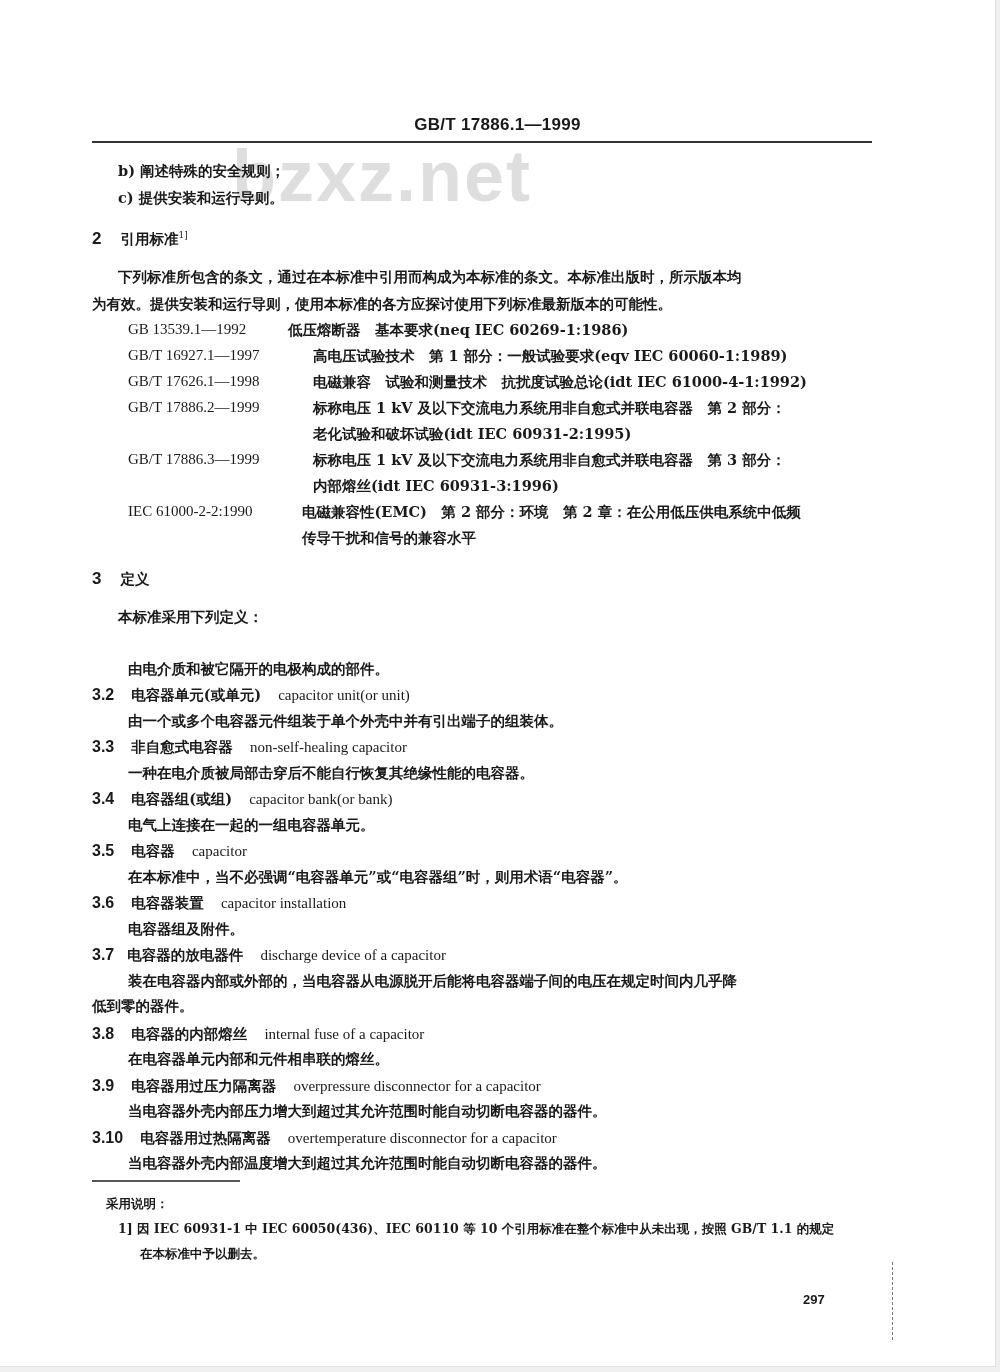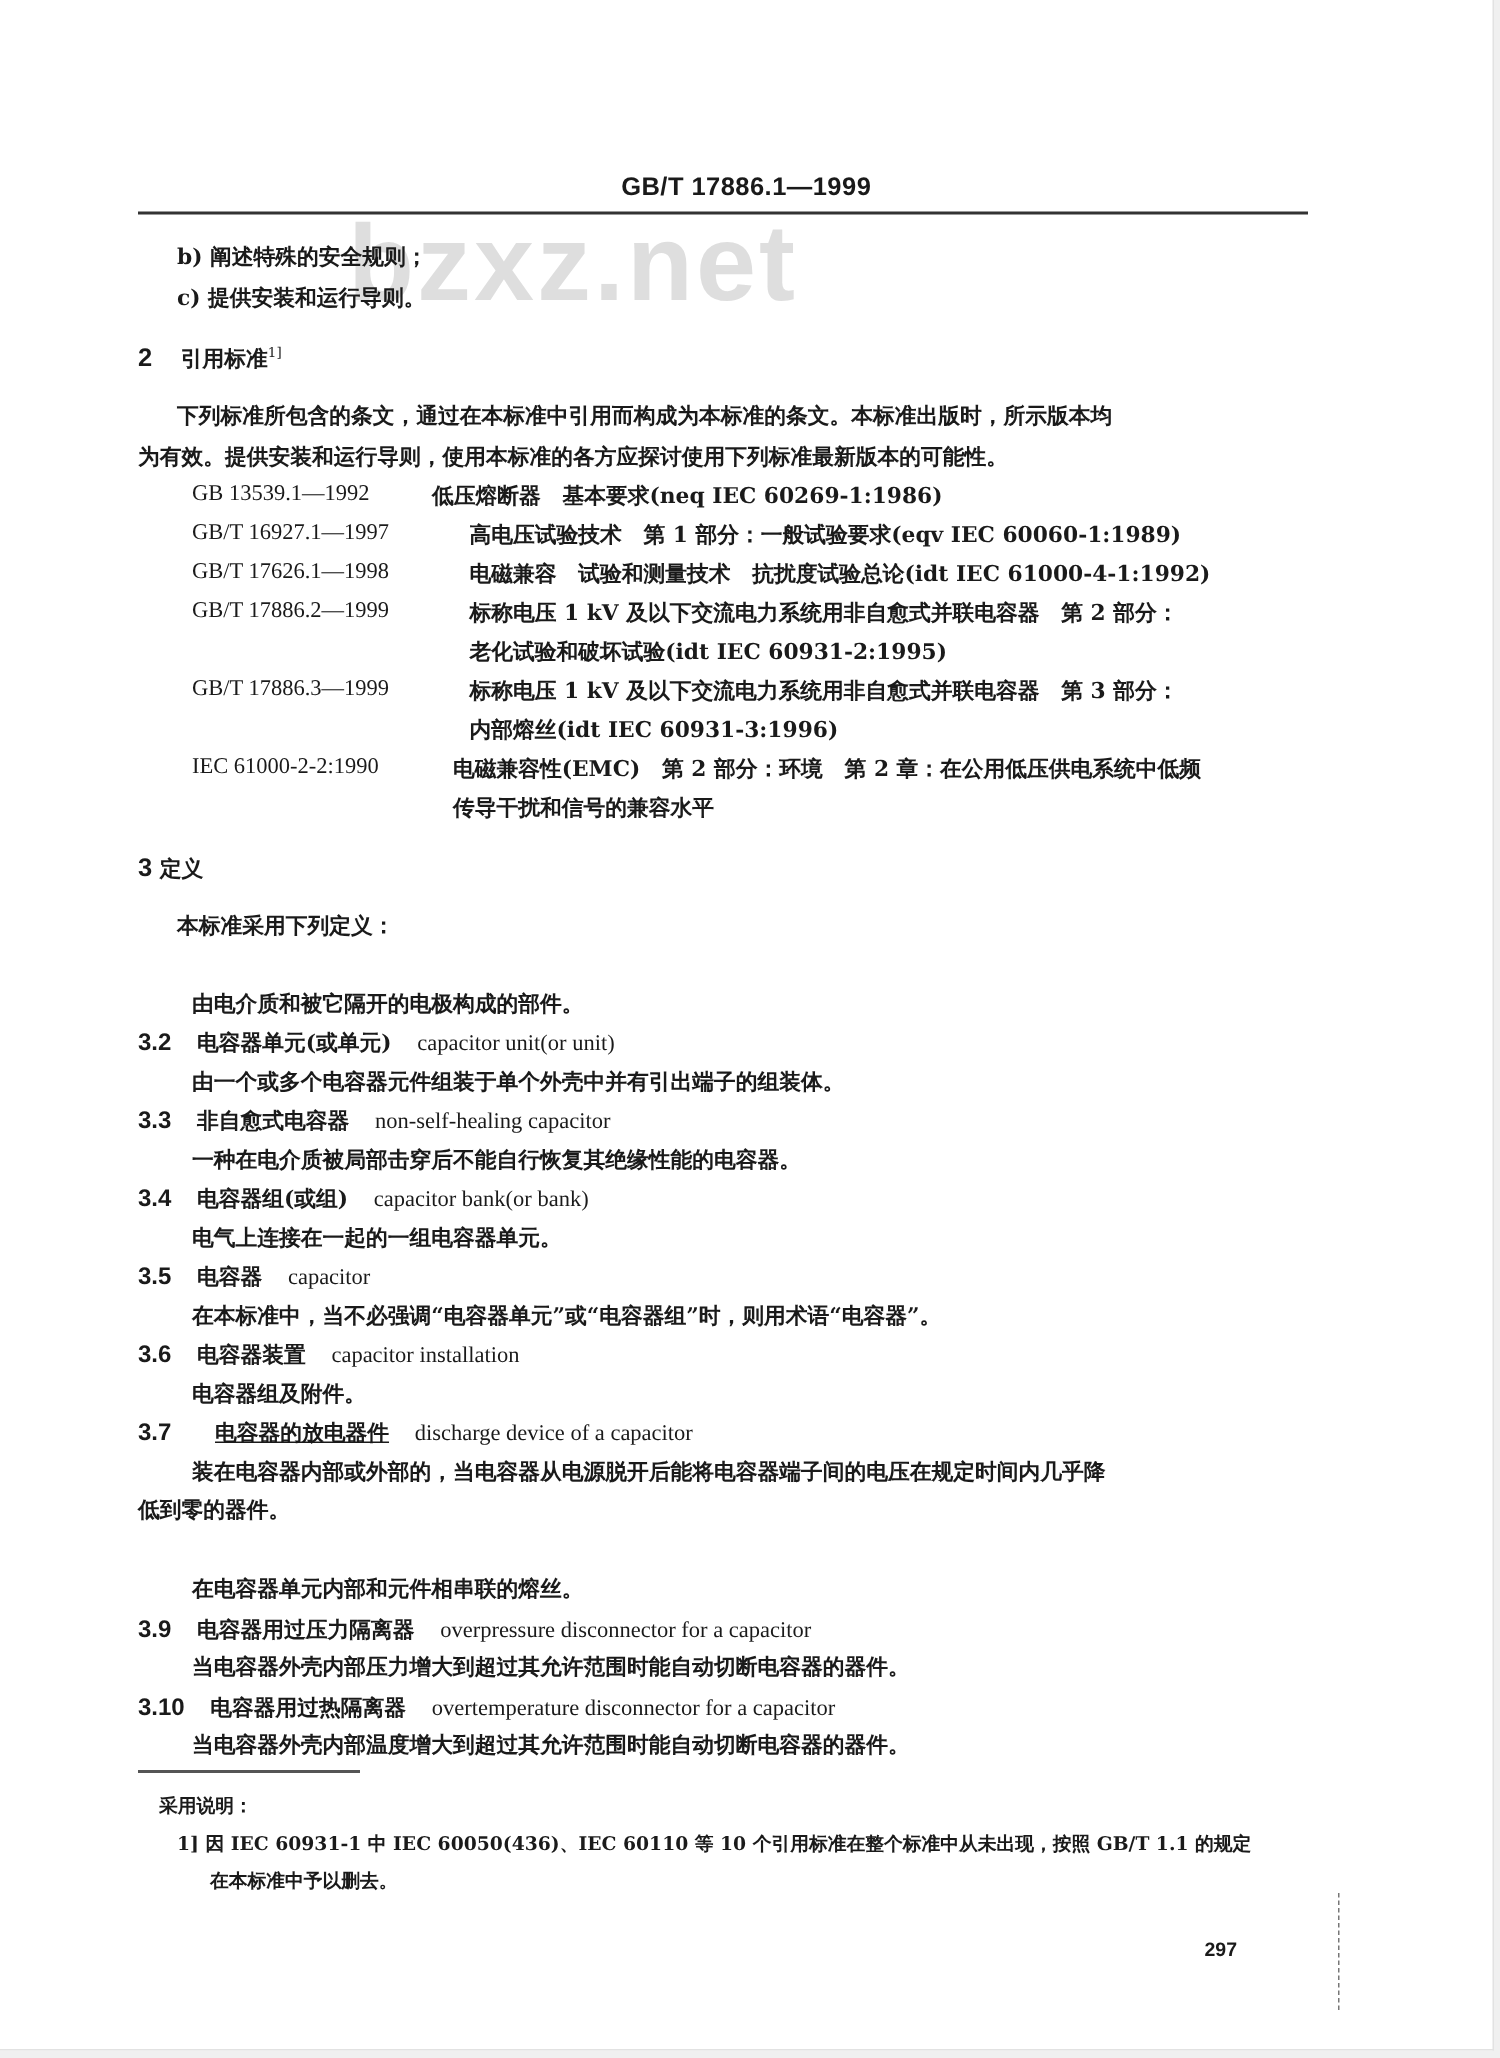--- a/index.html
+++ b/index.html
@@ -81,21 +81,21 @@
   <div class="abs ref-code" style="left:128px; top:451px;">GB/T 17886.3—1999</div>
   <div class="abs txt" style="left:313px; top:451px;">标称电压 1 kV 及以下交流电力系统用非自愈式并联电容器　第 3 部分：</div>
   <div class="abs txt" style="left:313px; top:477px;">内部熔丝(idt IEC 60931-3:1996)</div>
 
   <div class="abs ref-code" style="left:128px; top:503px;">IEC 61000-2-2:1990</div>
   <div class="abs txt" style="left:302px; top:503px;">电磁兼容性(EMC)　第 2 部分：环境　第 2 章：在公用低压供电系统中低频</div>
   <div class="abs txt" style="left:302px; top:529px;">传导干扰和信号的兼容水平</div>
 
   <div class="abs" style="left:92px; top:569px;">
     <span class="secnum">3</span>
-    <span class="txt" style="">定义</span>
+    <span class="txt" style="margin-left:14px;">定义</span>
   </div>
   <div class="abs txt" style="left:118px; top:608px;">本标准采用下列定义：</div>
 
   <div class="abs txt" style="left:128px; top:660px;">由电介质和被它隔开的电极构成的部件。</div>
 
   <div class="abs" style="left:92px; top:685px;">
     <span class="num">3.2</span>
     <span class="txt" style="margin-left:12px;">电容器单元(或单元)</span>
     <span class="en" style="margin-left:12px;">capacitor unit(or unit)</span>
   </div>
@@ -124,26 +124,31 @@
 
   <div class="abs" style="left:92px; top:893px;">
     <span class="num">3.6</span>
     <span class="txt" style="margin-left:12px;">电容器装置</span>
     <span class="en" style="margin-left:12px;">capacitor installation</span>
   </div>
   <div class="abs txt" style="left:128px; top:920px;">电容器组及附件。</div>
 
   <div class="abs" style="left:92px; top:945px;">
     <span class="num">3.7</span>
-    <span class="txt" style="margin-left:24px;text-decoration:underline;">电容器的放电器件</span>
+    <span class="txt" style="margin-left:8px;">电容器的放电器件</span>
     <span class="en" style="margin-left:12px;">discharge device of a capacitor</span>
   </div>
   <div class="abs txt" style="left:128px; top:972px;">装在电容器内部或外部的，当电容器从电源脱开后能将电容器端子间的电压在规定时间内几乎降</div>
   <div class="abs txt" style="left:92px; top:997px;">低到零的器件。</div>
 
+  <div class="abs" style="left:92px; top:1024px;">
+    <span class="num">3.8</span>
+    <span class="txt" style="margin-left:12px;">电容器的内部熔丝</span>
+    <span class="en" style="margin-left:12px;">internal fuse of a capacitor</span>
+  </div>
   <div class="abs txt" style="left:128px; top:1050px;">在电容器单元内部和元件相串联的熔丝。</div>
 
   <div class="abs" style="left:92px; top:1076px;">
     <span class="num">3.9</span>
     <span class="txt" style="margin-left:12px;margin-top:29px;">电容器用过压力隔离器</span>
     <span class="en" style="margin-left:12px;">overpressure disconnector for a capacitor</span>
   </div>
   <div class="abs txt" style="left:128px; top:1102px;text-align:center;">当电容器外壳内部压力增大到超过其允许范围时能自动切断电容器的器件。</div>
 
   <div class="abs" style="left:92px; top:1128px;">

